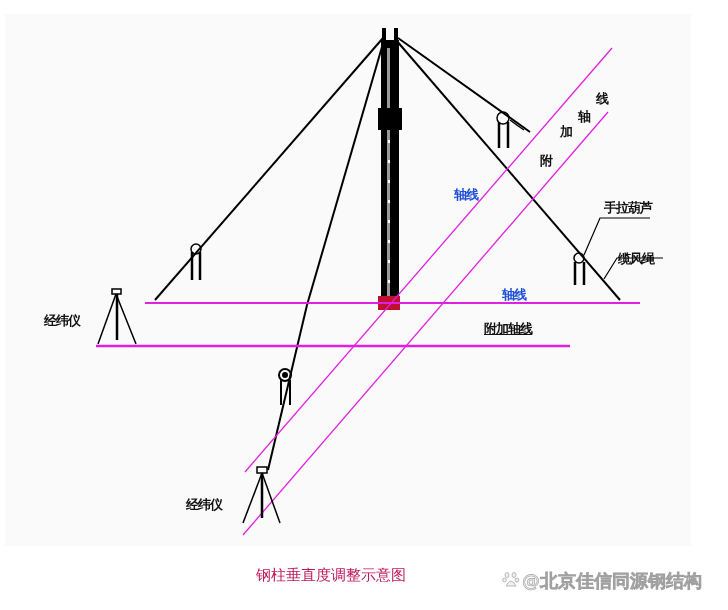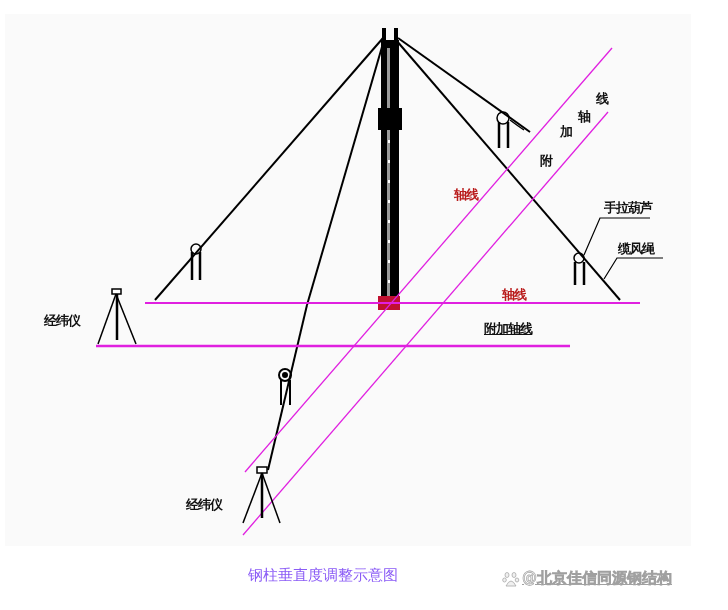--- a/index.html
+++ b/index.html
@@ -3,24 +3,24 @@
   <meta charset="utf-8">
   <style>
     html, body { margin: 0; padding: 0; background: #ffffff; }
     body { width: 728px; height: 610px; position: relative; overflow: hidden;
            font-family: "DejaVu Sans", sans-serif; }
     .panel { position: absolute; left: 5px; top: 14px; width: 686px; height: 532px;
              background: #fafafa; }
     svg.diagram { position: absolute; left: 0; top: 0; width: 728px; height: 610px; }
     .lbl { position: absolute; font-weight: bold; font-size: 13px; color: #111;
            font-family: "DejaVu Serif", serif; white-space: nowrap; letter-spacing: -1px; }
-    .lbl.mag { color: #b91c1c; }
-    .caption { position: absolute; left: 248px; top: 566px; font-size: 15px; color: #8b5cf6; }
-    .watermark { position: absolute; left: 499px; top: 569px; font-size: 15px; color: #e8e8e8;
-                 -webkit-text-stroke: 0.6px #a0a0a0; font-weight: bold; white-space: nowrap; text-decoration: underline; }
+    .lbl.mag { color: #1d4ed8; }
+    .caption { position: absolute; left: 256px; top: 566px; font-size: 15px; color: #be185d; }
+    .watermark { position: absolute; left: 499px; top: 569px; font-size: 18px; color: #e8e8e8;
+                 -webkit-text-stroke: 0.6px #a0a0a0; font-weight: bold; white-space: nowrap; }
     .wm-icon { position: absolute; left: 502px; top: 570px; width: 18px; height: 18px; }
   </style>
 </head>
 <body>
 
 <div class="panel"></div>
 
 <svg class="diagram" viewBox="0 0 728 610">
 
   <g stroke="#000" stroke-width="2" fill="none">
@@ -102,21 +102,21 @@
 <div class="lbl" style="left:44px;top:312px;">经纬仪</div>
 <div class="lbl" style="left:186px;top:496px;">经纬仪</div>
 <div class="lbl mag" style="left:454px;top:186px;">轴线</div>
 <div class="lbl mag" style="left:502px;top:286px;">轴线</div>
 <div class="lbl" style="left:484px;top:320px;text-decoration:underline;">附加轴线</div>
 <div class="lbl" style="left:540px;top:152px;">附</div>
 <div class="lbl" style="left:560px;top:123px;">加</div>
 <div class="lbl" style="left:578px;top:108px;">轴</div>
 <div class="lbl" style="left:596px;top:90px;">线</div>
 <div class="lbl" style="left:604px;top:199px;">手拉葫芦</div>
-<div class="lbl" style="left:618px;top:240px;">缆风绳</div>
+<div class="lbl" style="left:618px;top:250px;">缆风绳</div>
 
 <div class="caption">钢柱垂直度调整示意图</div>
 <svg class="wm-icon" viewBox="0 0 18 18">
   <g fill="#f0f0f0" stroke="#a8a8a8" stroke-width="0.8">
     <ellipse cx="5" cy="5" rx="2" ry="2.5"></ellipse>
       <ellipse cx="12" cy="5" rx="2" ry="2.5"></ellipse>
     <ellipse cx="2.5" cy="10" rx="1.8" ry="2"></ellipse>
       <ellipse cx="15" cy="10" rx="1.8" ry="2"></ellipse>
     <path d="M4 16 q5 -10 10 0 z"></path>
   </g>

